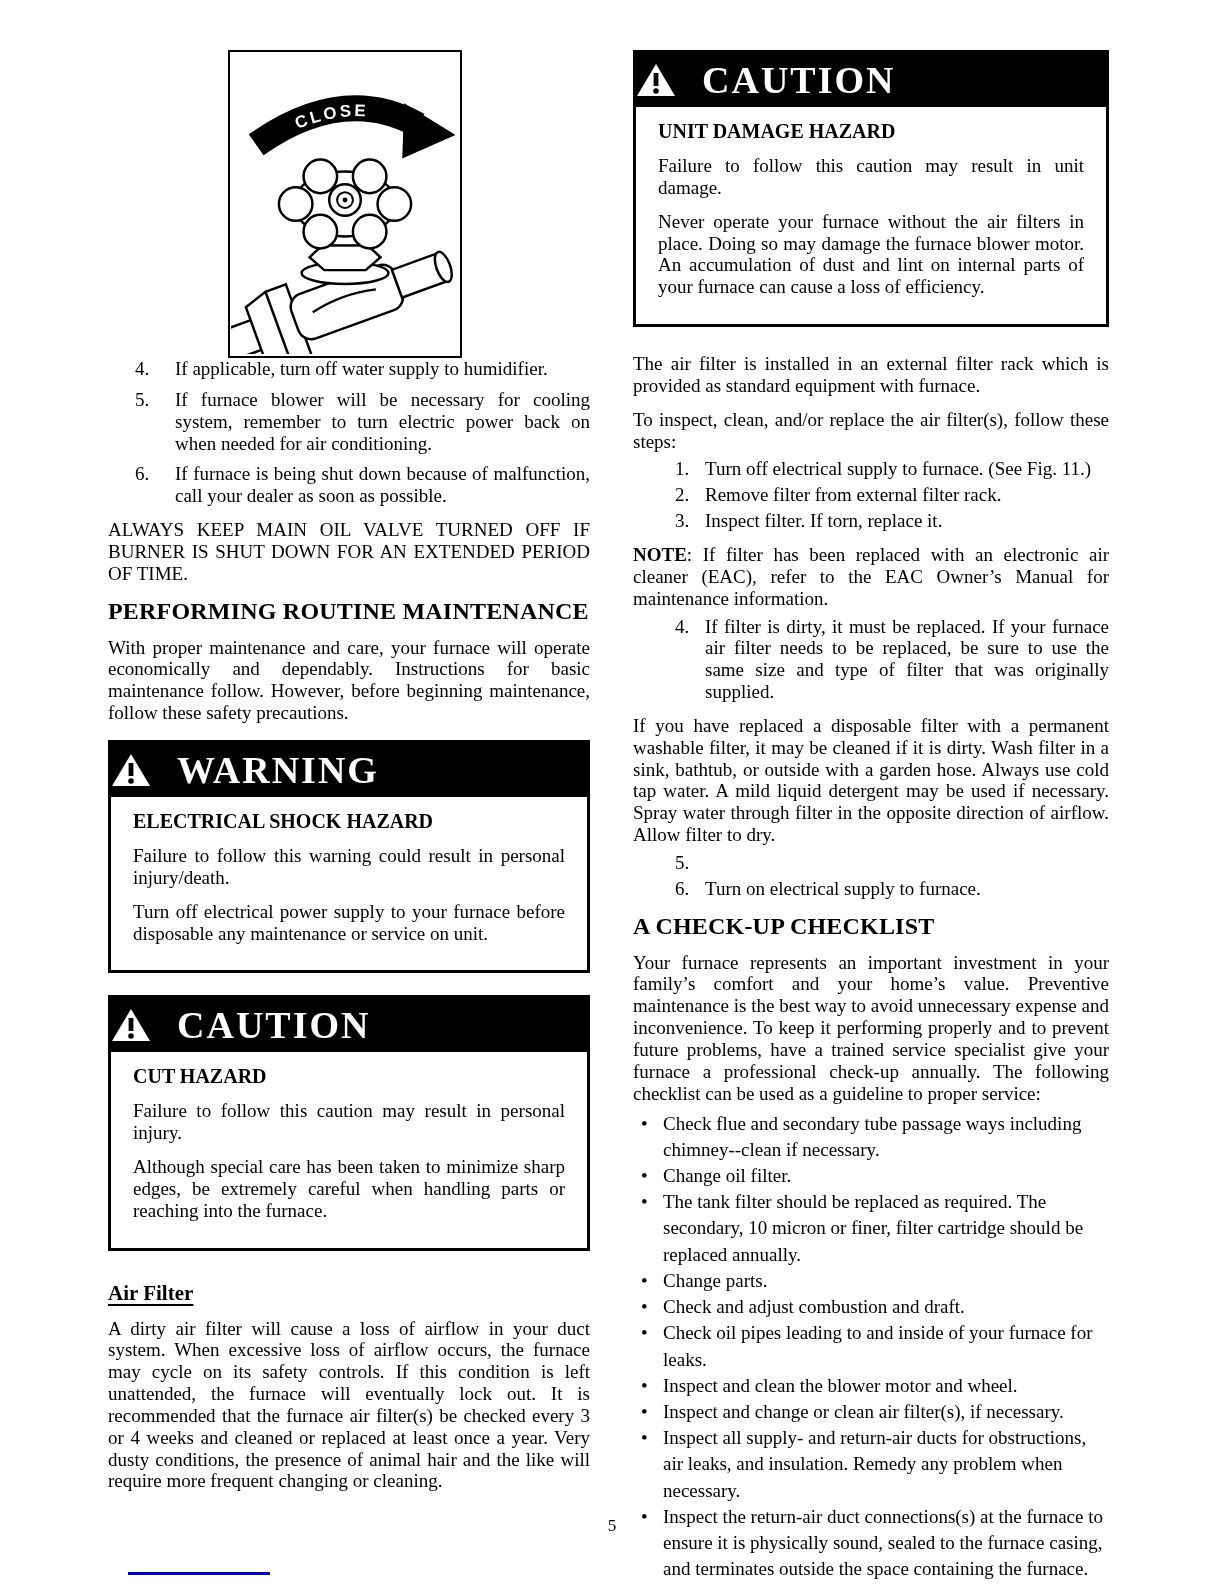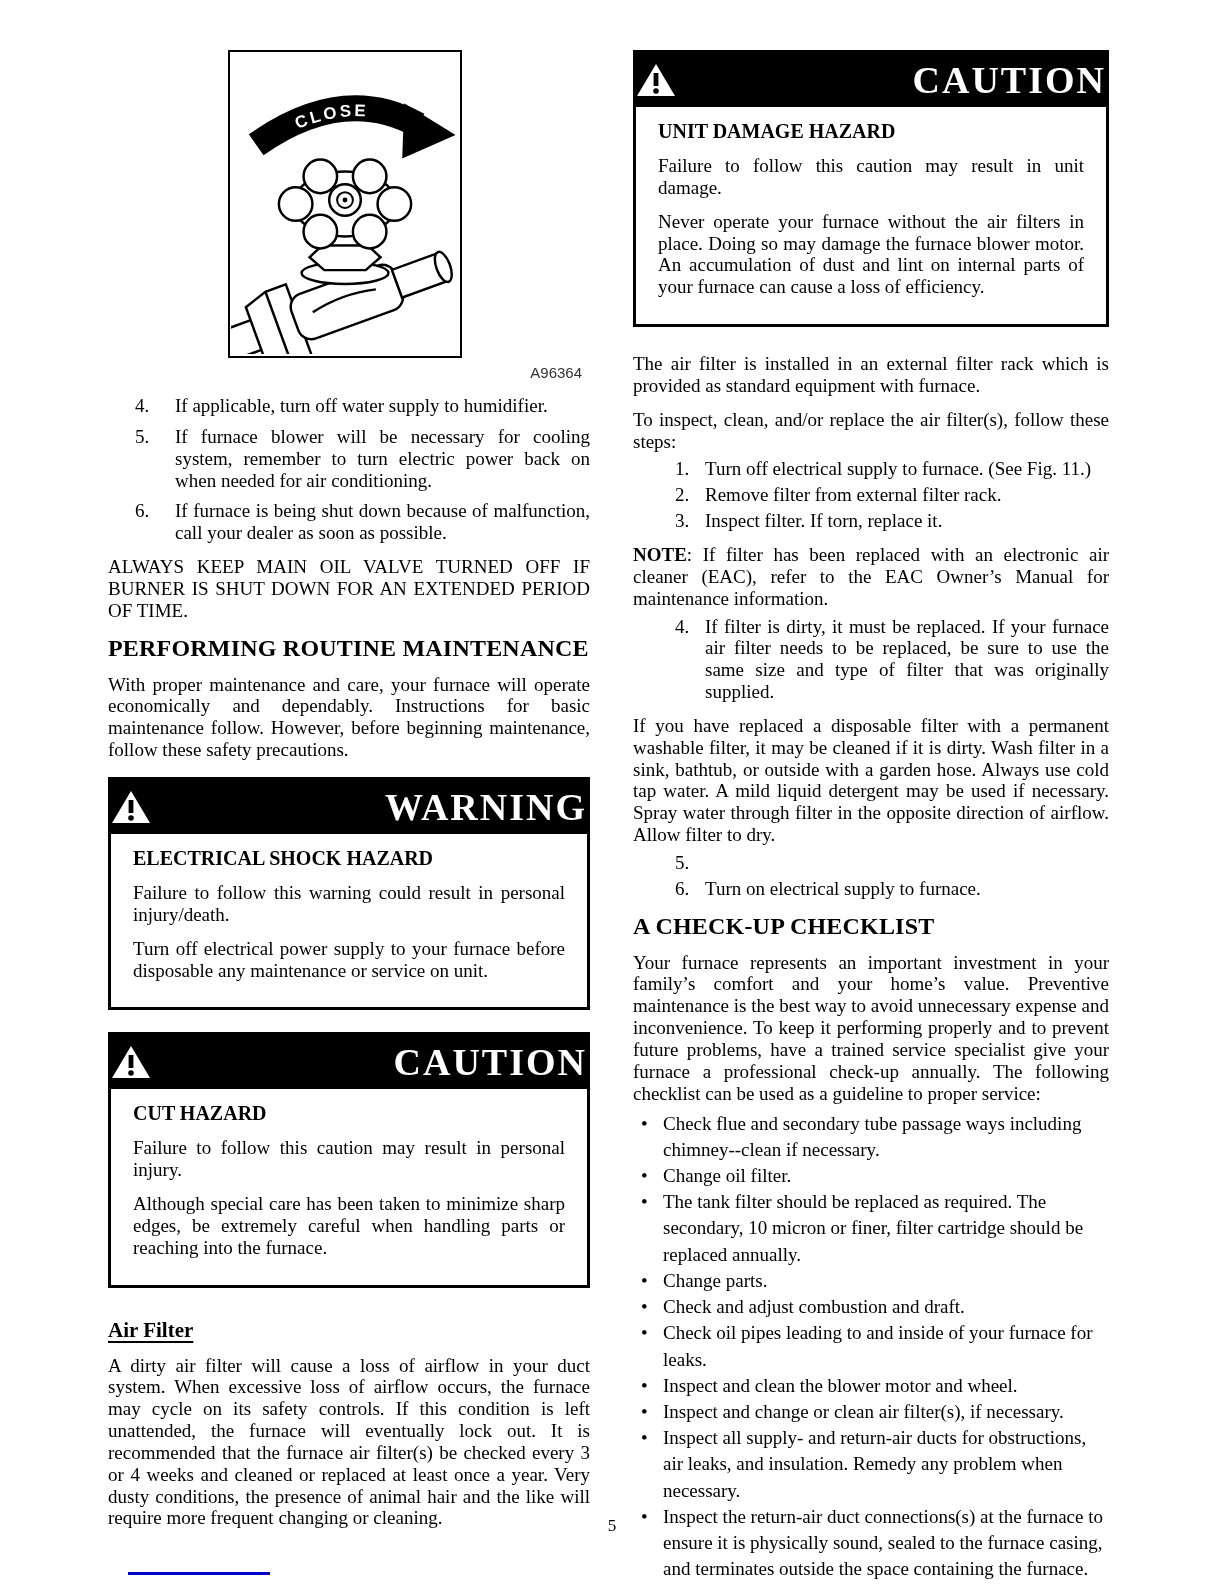--- a/index.html
+++ b/index.html
@@ -21,21 +21,21 @@
   .num-item .txt{flex:1;text-align:justify;}
 
   .caps-par{margin-top:2px;margin-bottom:2px;}
 
   h2.sect{font-size:24px;font-weight:bold;margin:13px 0 8px 0;letter-spacing:0.2px;}
   h3.sub{font-size:21px;font-weight:bold;margin:30px 0 10px 0;text-decoration:underline;
          text-underline-offset:4px;text-decoration-thickness:2px;}
 
   .alert-box{border:3px solid #000;width:100%;background:#fff;}
   .alert-head{background:#000;color:#fff;height:54px;display:flex;align-items:center;
-              justify-content:space-between;gap:26px;}
+              justify-content:flex-start;gap:26px;}
   .alert-title{font-size:38px;font-weight:bold;letter-spacing:2px;}
   .alert-icon{display:block;}
   .alert-body{padding:13px 22px 16px 22px;}
   .hazard{font-size:20px;font-weight:bold;margin:0 0 9px 0;}
   .alert-body p.body{margin-bottom:10px;}
   .mt16{margin-top:16px;}
   .mt20{margin-top:22px;}
   .mb24{margin-bottom:26px;}
 
   ul.checklist{list-style:none;margin:4px 0 0 0;padding:0;}
@@ -83,21 +83,20 @@
         <circle cx="114" cy="148" r="2.5" fill="#000"></circle>
 
         <path d="M 24 92 Q 112 30 188 72" fill="none" stroke="#000" stroke-width="26"></path>
         <polygon points="174,50 226,82 172,106" fill="#000"></polygon>
         <path id="closePath" d="M 24 100 Q 112 38 192 80" fill="none"></path>
         <text font-size="17" font-weight="bold" fill="#fff" letter-spacing="3" font-family="Liberation Sans, sans-serif">
           <textPath href="#closePath" startOffset="27%">CLOSE</textPath>
         </text>
       </svg>
     </div>
-    <div class="fig-label">A96364</div>
 
     <div>
       <div class="num-item">
         <span class="num">4.</span>
         <div class="txt">If applicable, turn off water supply to humidifier.</div>
       </div>
       <div class="num-item">
         <span class="num">5.</span>
         <div class="txt">If furnace blower will be necessary for cooling system, remember to turn electric power back on when needed for air conditioning.</div>
       </div>

